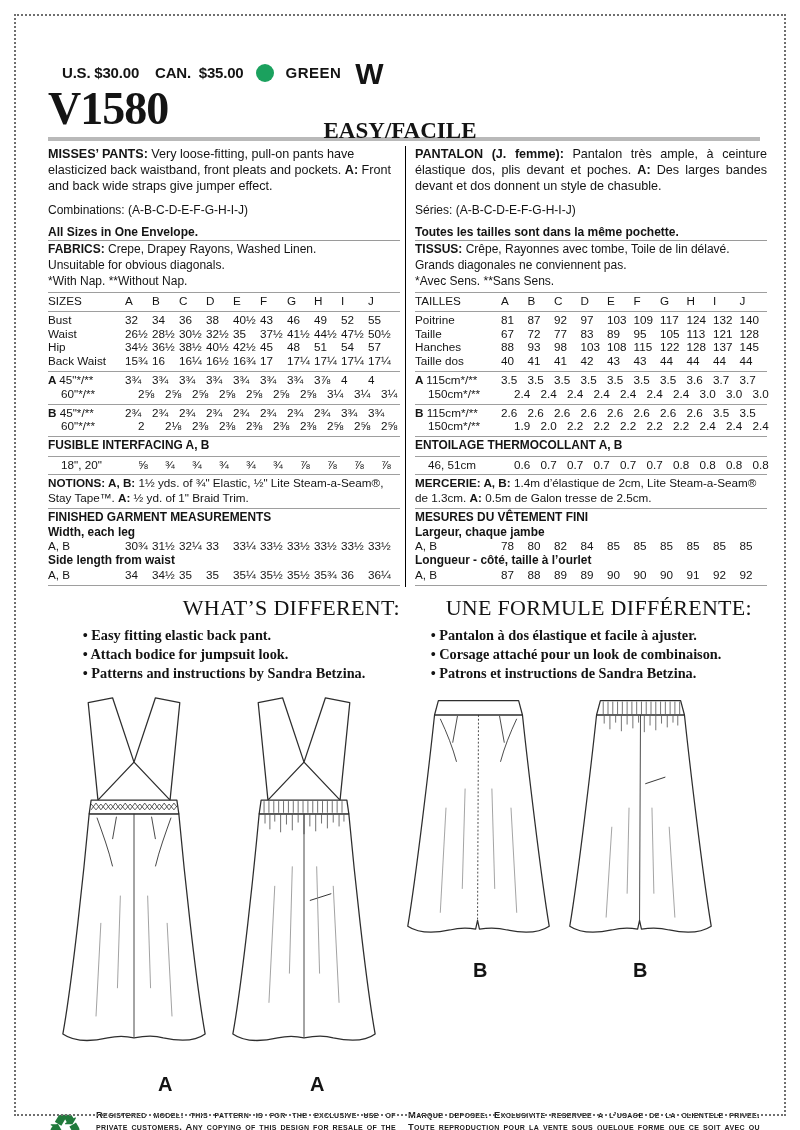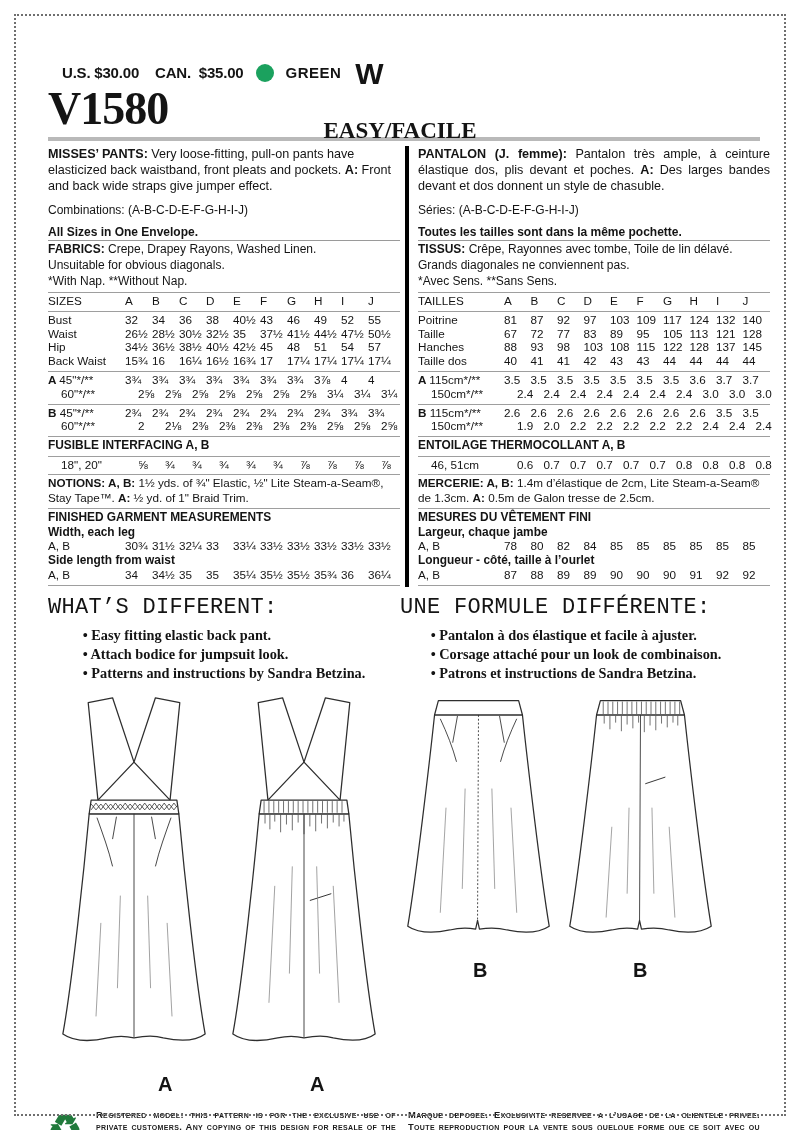--- a/index.html
+++ b/index.html
@@ -17,21 +17,21 @@
   .w-logo{font-weight:700;font-size:30px;margin-left:14px;line-height:20px;}
   .v-number{font-family:"Liberation Serif",serif;font-weight:700;font-size:46px;
             line-height:46px;letter-spacing:-1px;}
   .easy{position:absolute;left:0;right:0;top:118px;text-align:center;
         font-family:"Liberation Serif",serif;font-weight:700;font-size:23px;}
   .thick-rule{margin:5px 40px 0 48px;height:4px;background:#b9b9b9;}
 
   
   .cols-top{display:flex;margin:5px 40px 0 48px;}
   .col{width:352px;}
-  .col-en{padding-right:5px;border-right:4px solid #000000;}
+  .col-en{padding-right:5px;border-right:1px solid #000000;}
   .col-fr{padding-left:9px;}
   .desc{font-size:12.6px;line-height:16px;min-height:48px;}
   .col-fr .desc{text-align:justify;}
   .gap8{height:8px;}
   .introline{font-size:12px;line-height:16px;}
   .bold{font-weight:700;}
   .rule-under{border-bottom:1px solid #9a9a9a;margin-top:6px;}
 
   
   .size-table{margin-top:3px;}
@@ -41,21 +41,21 @@
   .tval{flex:0 0 27px;}
   .col-fr .tval{flex:0 0 26.5px;}
   .ind{padding-left:13px;}
   .tsection{font-weight:700;font-size:11.9px;line-height:14.5px;}
   .tpara{font-size:11.7px;line-height:14.5px;}
   .ra{border-top:1px solid #9e9e9e;margin-top:1px;padding-top:1px;}
   .rb{border-bottom:1px solid #9e9e9e;margin-bottom:1px;padding-bottom:3px;}
 
   
   .cols-bullets{display:flex;margin:8px 40px 0 48px;}
-  .wd-title{font-family:Liberation Mono, monospace;font-size:22px;text-align:left;
+  .wd-title{font-family:Liberation Serif, serif;font-size:22px;text-align:right;
             letter-spacing:0.3px;line-height:26px;}
   .bullets{width:fit-content;margin:5px auto 0 auto;font-family:"Liberation Serif",serif;
            font-size:14.3px;line-height:19px;font-weight:bold;}
 
   
   .drawings{position:relative;height:412px;margin-top:8px;}
   .drawings svg{position:absolute;}
   .view-label{position:absolute;font-weight:700;font-size:20px;}
 
   

